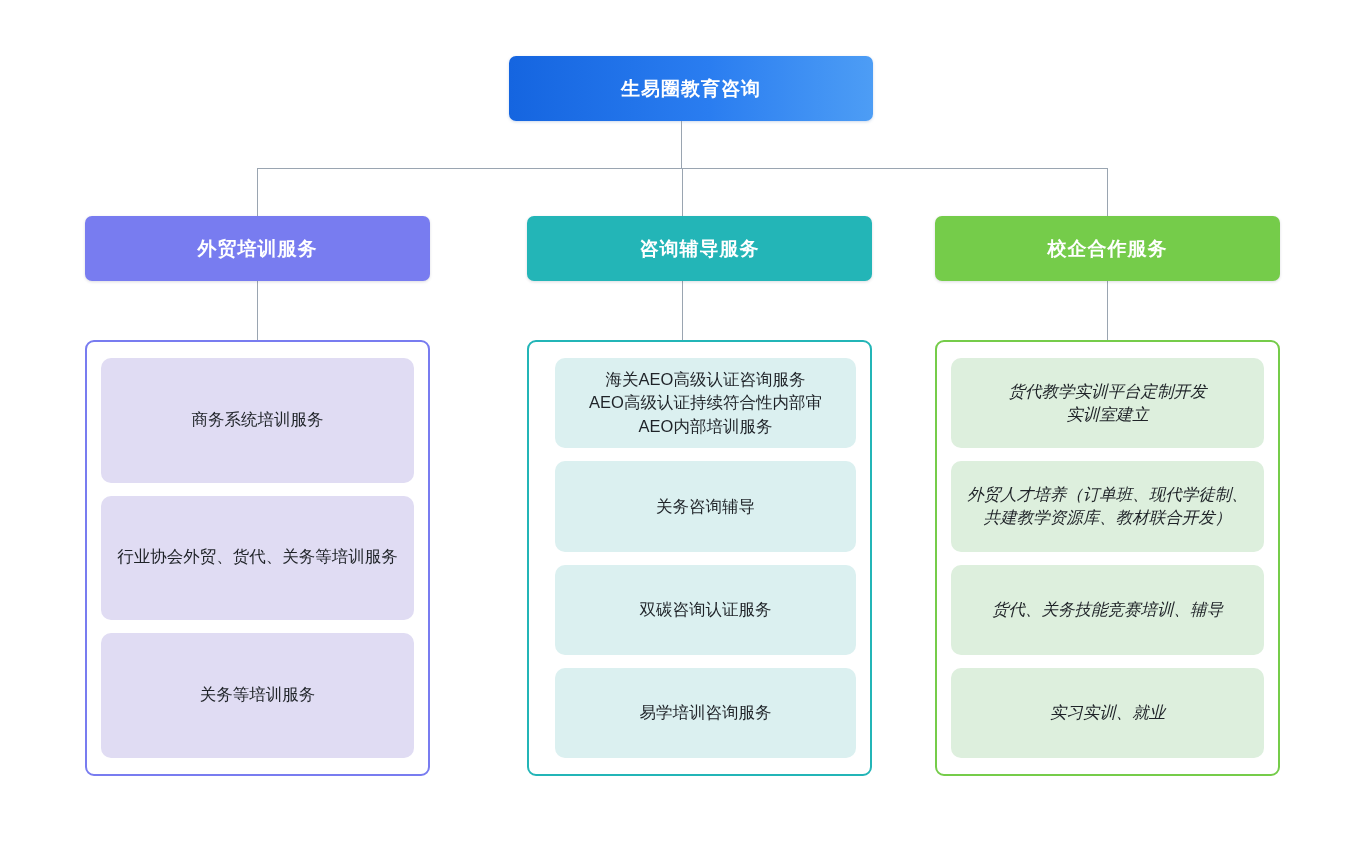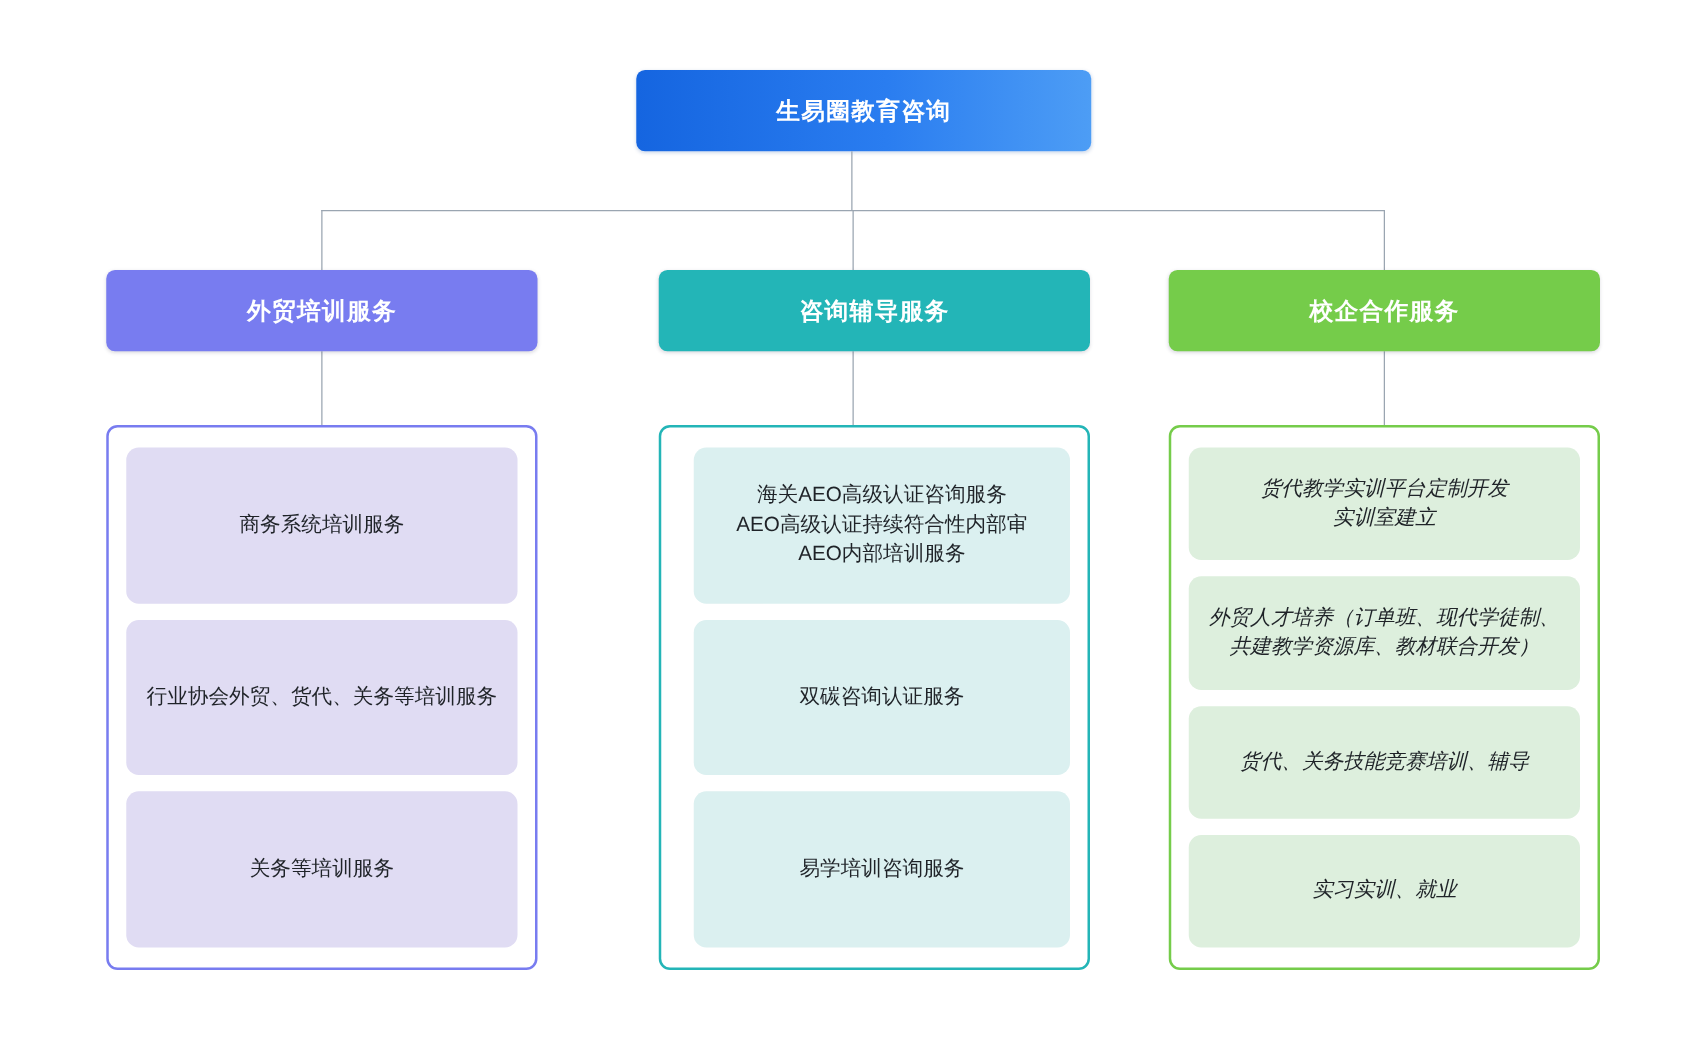--- a/index.html
+++ b/index.html
@@ -142,20 +142,21 @@
     <div class="item-card">关务等培训服务</div>
   </div>
 
   <div class="cat-header c2 col2">
     <span class="cat-title">咨询辅导服务</span>
   </div>
   <div class="item-box c2 col2">
     <div class="item-card">海关AEO高级认证咨询服务
 AEO高级认证持续符合性内部审
 AEO内部培训服务</div>
+    <div class="item-card">关务咨询辅导</div>
     <div class="item-card">双碳咨询认证服务</div>
     <div class="item-card">易学培训咨询服务</div>
   </div>
 
   <div class="cat-header c3 col3">
     <span class="cat-title">校企合作服务</span>
   </div>
   <div class="item-box c3 col3">
     <div class="item-card">货代教学实训平台定制开发
 实训室建立</div>

